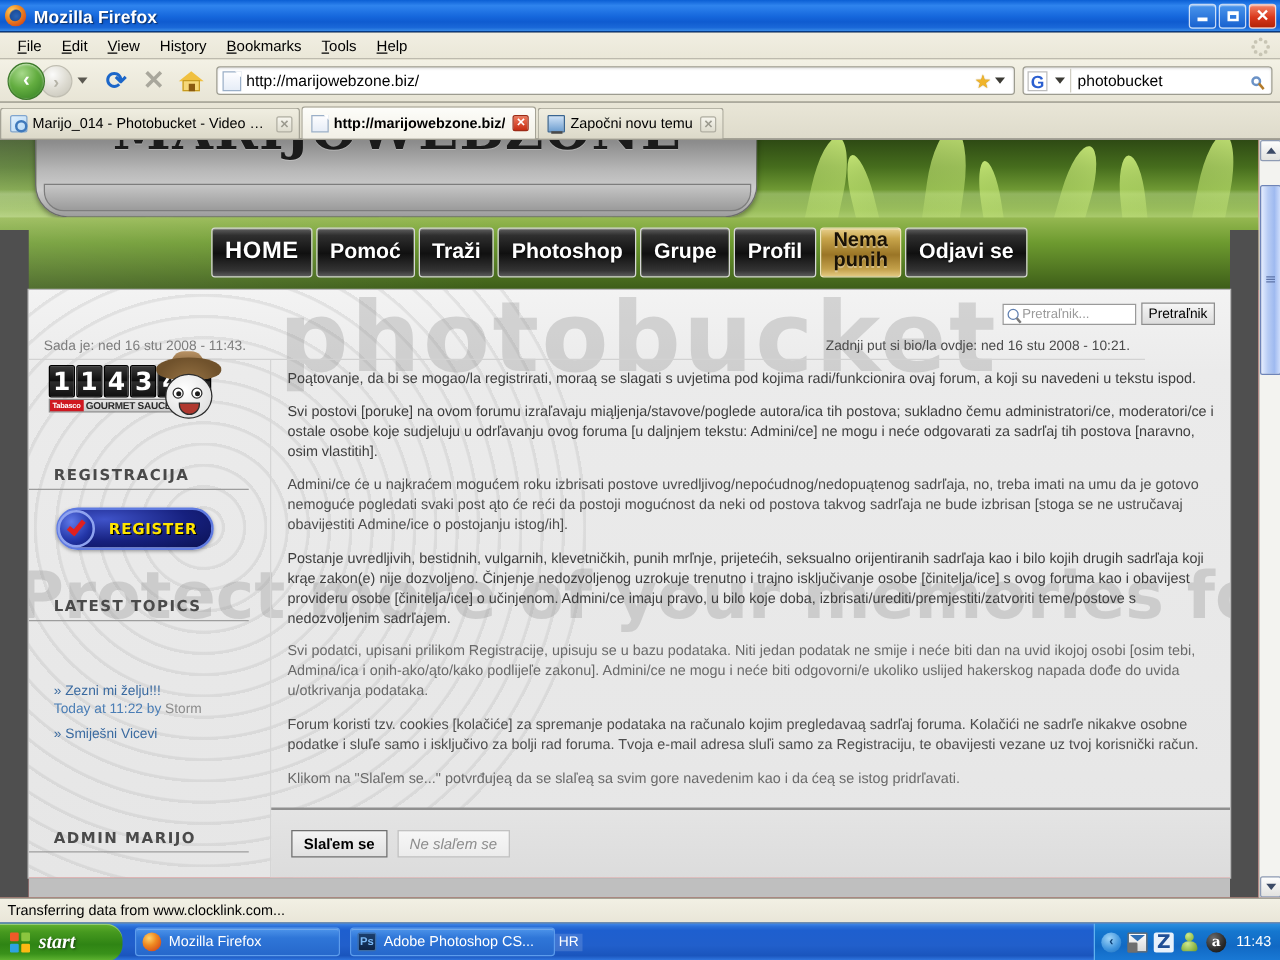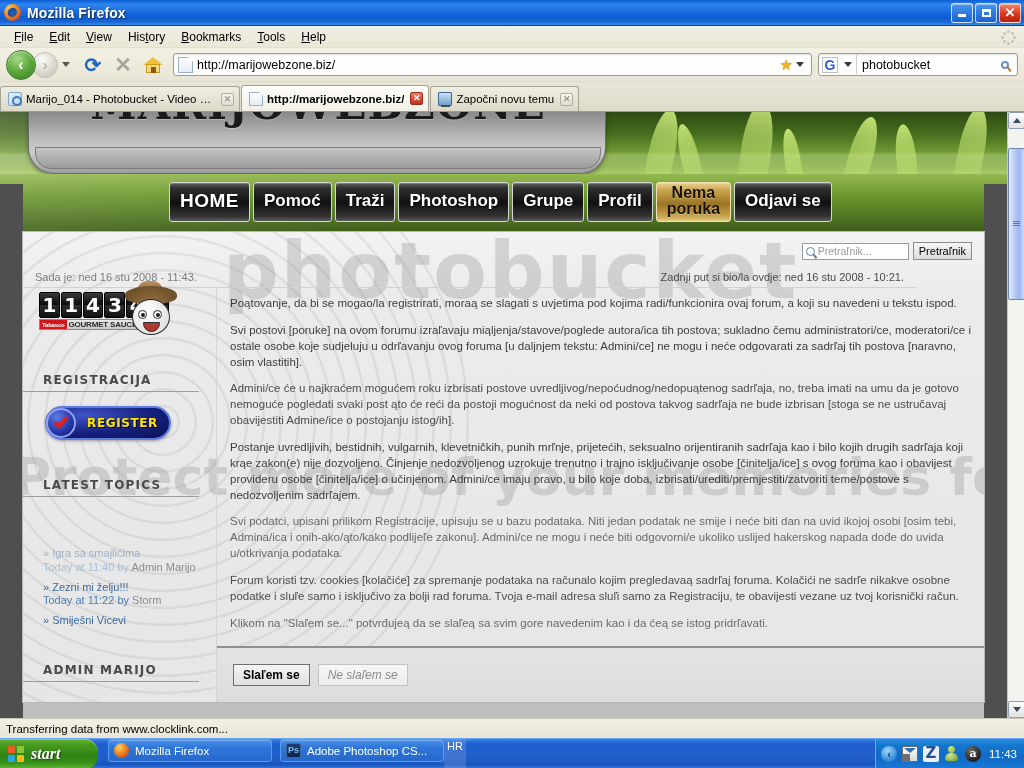--- a/index.html
+++ b/index.html
@@ -581,21 +581,21 @@
     background: linear-gradient(to bottom,#f2f0e4,#e9e6d8);
     border-top: 1px solid #c9c7b8;
     display: flex; align-items: center; padding-left: 6px;
     font-size: 11.5px; color: #000;
   }
 
   
   .taskbar {
     position: absolute; left: 0; top: 738px; width: 1024px; height: 30px;
     background: linear-gradient(to bottom, #3f86e8 0%, #2a6fd8 8%, #1e5fcf 18%, #215fcb 60%, #1a55bd 88%, #2f74dd 100%);
-    display: flex; 
+    display: flex; align-items: center;
     border-top: 1px solid #69a6f2;
   }
   .startbtn {
     width: 98px; height: 30px;
     background: linear-gradient(to bottom, #63b22f 0%, #46991f 22%, #2f8414 55%, #39911a 80%, #64b834 100%);
     border-radius: 0 13px 13px 0;
     display: flex; align-items: center; gap: 6px; padding-left: 8px;
     box-shadow: inset 0 1px 0 rgba(255,255,255,.35);
   }
   .start-flag {
@@ -827,21 +827,21 @@
               <span>Photoshop</span>
             </div>
           <div class="nav-btn">
               <span>Grupe</span>
             </div>
           <div class="nav-btn">
               <span>Profil</span>
             </div>
           <div class="nav-btn gold">
             <span>Nema</span>
-              <span>poruka</span>
+              <span>punih</span>
           </div>
           <div class="nav-btn">
               <span>Odjavi se</span>
             </div>
         </div>
       </div>
 
       <div class="gutter-l"></div>
       <div class="gutter-r"></div>
       <div class="board-under"></div>
@@ -902,26 +902,20 @@
             <div class="register-btn">
               <div class="rb-circle">
                   <div class="rb-check"></div>
                 </div>
               <div class="rb-text">REGISTER</div>
             </div>
           </div>
 
           <div class="side-block" style="top:256px;">
             <div class="topic">
-              <div class="t-title dim">» Igra sa smajlićima</div>
-              <div class="t-meta">
-                <span class="blue dim">Today at 11:40 by </span><span>Admin Marijo</span>
-              </div>
-            </div>
-            <div class="topic">
               <div class="t-title">» Zezni mi želju!!!</div>
               <div class="t-meta">
                 <span class="blue">Today at 11:22 by </span><span>Storm</span>
               </div>
             </div>
             <div class="topic">
               <div class="t-title">» Smiješni Vicevi</div>
             </div>
           </div>
 

